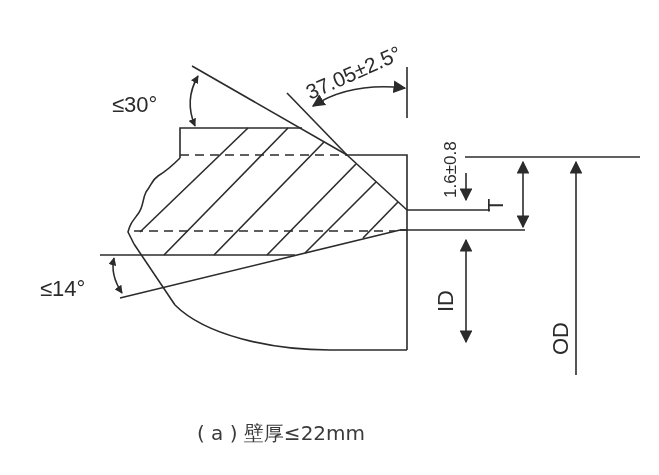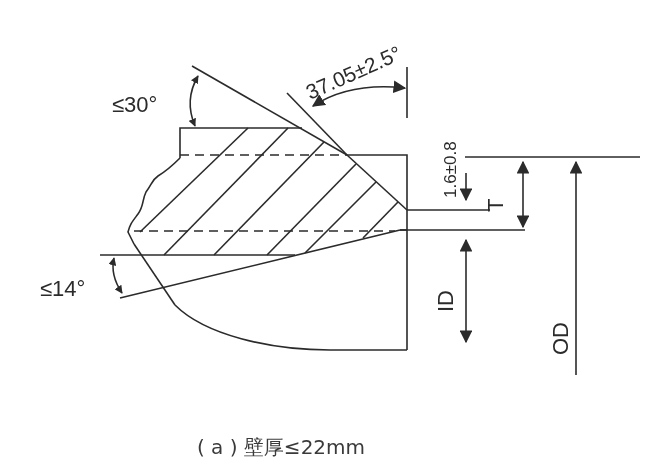--- a/index.html
+++ b/index.html
@@ -2,21 +2,21 @@
 <html><head>
   <meta charset="utf-8">
   <style>
     html, body { margin: 0; padding: 0; background: #ffffff; }
     body { width: 659px; height: 475px; overflow: hidden; position: relative; }
     svg { position: absolute; left: 0; top: 0; }
     .ln { stroke: #2b2b2b; stroke-width: 1.6; fill: none; }
     .dash { stroke: #2b2b2b; stroke-width: 1.6; fill: none; stroke-dasharray: 9 6; }
     .lbl { font-family: "Liberation Sans", "DejaVu Sans", sans-serif; fill: #2b2b2b; }
     .caption { position: absolute; left: 0; width: 562px; top: 420px; text-align: center;
-      font-family: "DejaVu Sans", "Liberation Sans", sans-serif; font-size: 20px; color: #3a3a3a; margin-top: 14px; }
+      font-family: "DejaVu Sans", "Liberation Sans", sans-serif; font-size: 20px; color: #3a3a3a; }
   </style>
 </head>
 <body>
 
 <svg width="659" height="475" viewBox="0 0 659 475">
   <defs>
     <marker id="arr" viewBox="0 0 10 10" refX="9" refY="5" markerWidth="8" markerHeight="8" orient="auto-start-reverse">
       <path d="M0,0 L10,5 L0,10 z" fill="#2b2b2b"></path>
     </marker>
     <marker id="arrs" viewBox="0 0 10 10" refX="9" refY="5" markerWidth="5" markerHeight="5" orient="auto-start-reverse">

